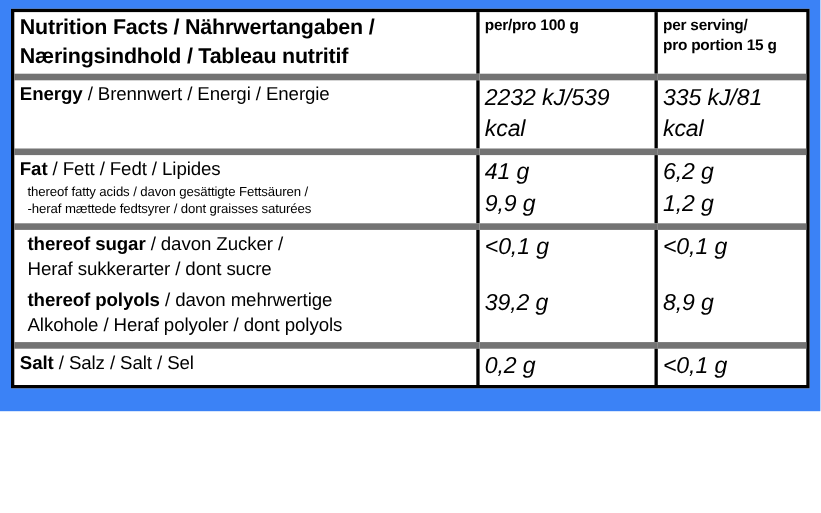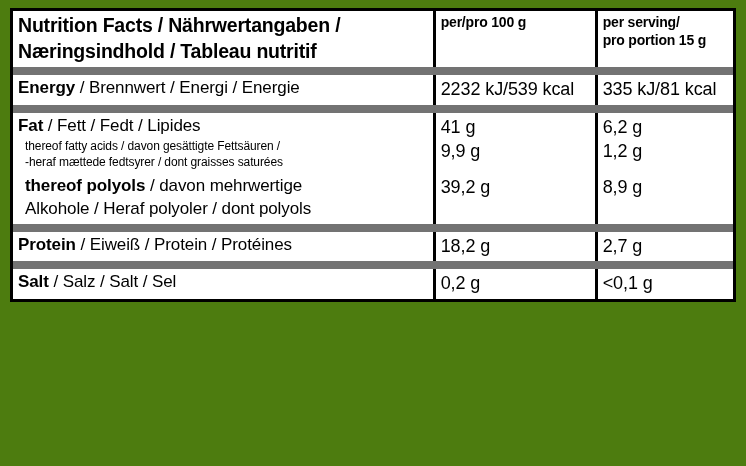--- a/index.html
+++ b/index.html
@@ -7,22 +7,22 @@
     padding: 0;
     background: #ffffff;
   }
   body {
     font-family: "Liberation Sans", sans-serif;
     color: #000000;
   }
   .page {
     position: relative;
     width: 746px;
-    height: 466px;
-    background: #4d7c0f;
+    height: 374px;
+    background: #3b82f6;
     overflow: hidden;
   }
   .nf-wrap {
     position: absolute;
     left: 10px;
     top: 8px;
     width: 726px;
     border: 3px solid #000000;
     box-sizing: border-box;
     background: #ffffff;
@@ -41,21 +41,21 @@
   col.c-100g  { width: 22.5%; }
   col.c-serv  { width: 19.0%; }
 
   
   td.val1, td.val2 {
     border-left: 3px solid #000000;
   }
 
   
   tr.sep td {
-    border-top: 8px solid #737373;
+    border-top: 6px solid #737373;
   }
   tr.thin td {
     border-top: 0;
   }
 
   .hdr-label {
     font-size: 19.5px;
     font-weight: bold;
     line-height: 1.32;
     letter-spacing: -0.2px;
@@ -71,23 +71,24 @@
   }
   .hdr-col .l2 { display: block; }
 
   .lbl {
     font-size: 17px;
     line-height: 1.35;
     letter-spacing: -0.1px;
   }
   .lbl b { font-weight: bold; }
   .val {
-    font-size: 18px;
+    font-size: 21px;
     line-height: 1.35;
     letter-spacing: -0.1px;
+    font-style: italic;
   }
   .indent { padding-left: 7px; }
   .row-line { display: block; }
   .sub { font-size: 12px; }
 
   .tall td { padding-bottom: 5px; }
 </style>
 </head>
 <body>
 
@@ -133,37 +134,38 @@
             <span class="row-line">41 g</span>
             <span class="row-line">9,9 g</span>
           </td>
           <td class="val val2">
             <span class="row-line">6,2 g</span>
             <span class="row-line">1,2 g</span>
           </td>
         </tr>
 
 
+        <tr class="sep tall">
+          <td class="lbl">
+            <span class="row-line indent"><b>thereof sugar</b><span> / davon Zucker /</span></span>
+            <span class="row-line indent">Heraf sukkerarter / dont sucre</span>
+          </td>
+          <td class="val val1">&lt;0,1 g</td>
+          <td class="val val2">&lt;0,1 g</td>
+        </tr>
 
         <tr class="thin tall">
           <td class="lbl">
             <span class="row-line indent"><b>thereof polyols</b><span> / davon mehrwertige</span></span>
             <span class="row-line indent">Alkohole / Heraf polyoler / dont polyols</span>
           </td>
           <td class="val val1">39,2 g</td>
           <td class="val val2">8,9 g</td>
         </tr>
 
-        <tr class="sep">
-          <td class="lbl">
-            <b>Protein</b><span> / Eiweiß / Protein / Protéines</span>
-          </td>
-          <td class="val val1">18,2 g</td>
-          <td class="val val2">2,7 g</td>
-        </tr>
 
         <tr class="sep">
           <td class="lbl">
             <b>Salt</b><span> / Salz / Salt / Sel</span>
           </td>
           <td class="val val1">0,2 g</td>
           <td class="val val2">&lt;0,1 g</td>
         </tr>
       </tbody>
     </table>

